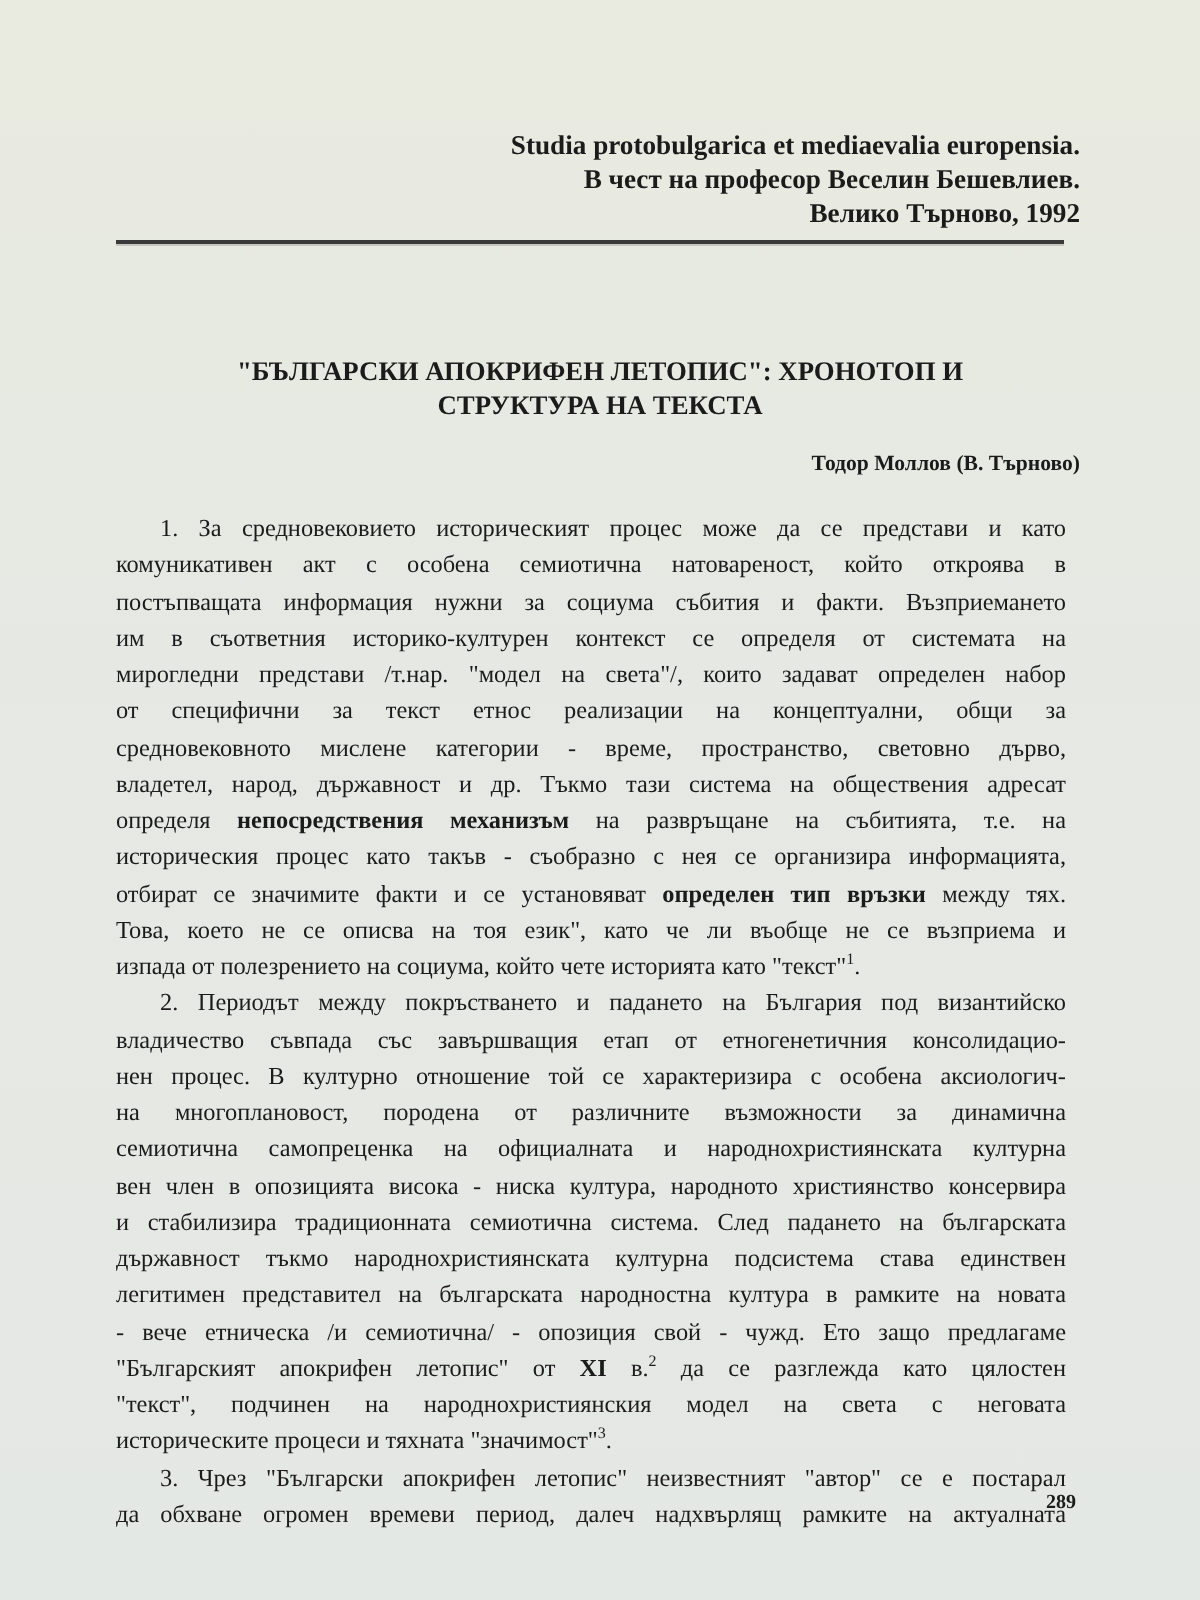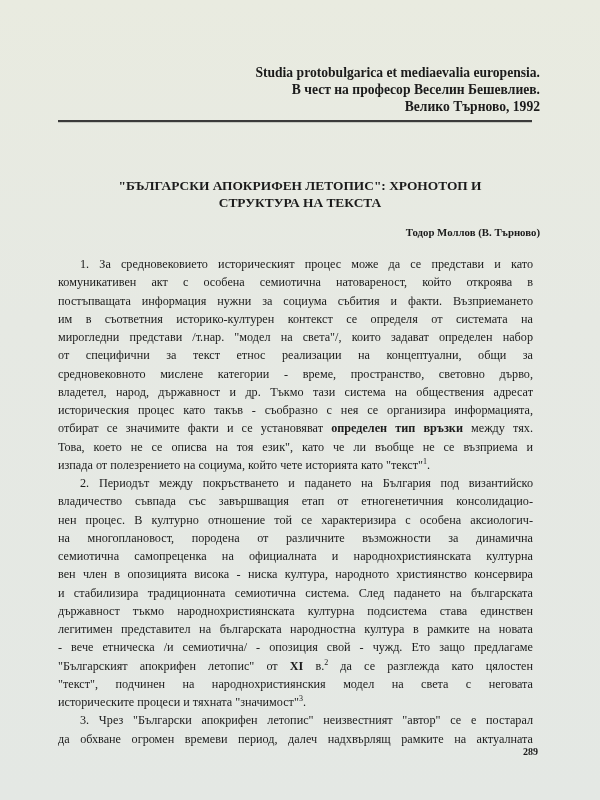--- a/index.html
+++ b/index.html
@@ -71,20 +71,21 @@
   <div class="body-text" id="body-text">
       <div>
         <span class="line indent">1. За средновековието историческият процес може да се представи и като</span>
         <span class="line">комуникативен акт с особена семиотична натовареност, който откроява в</span>
         <span class="line">постъпващата информация нужни за социума събития и факти. Възприемането</span>
         <span class="line">им в съответния историко-културен контекст се определя от системата на</span>
         <span class="line">мирогледни представи /т.нар. "модел на света"/, които задават определен набор</span>
         <span class="line">от специфични за текст етнос реализации на концептуални, общи за</span>
         <span class="line">средновековното мислене категории - време, пространство, световно дърво,</span>
         <span class="line">владетел, народ, държавност и др. Тъкмо тази система на обществения адресат</span>
+        <span class="line">определя <span class="b">непосредствения механизъм</span> на развръщане на събитията, т.е. на</span>
         <span class="line">историческия процес като такъв - съобразно с нея се организира информацията,</span>
         <span class="line">отбират се значимите факти и се установяват <span class="b">определен тип връзки</span> между тях.</span>
         <span class="line">Това, което не се описва на тоя език", като че ли въобще не се възприема и</span>
         <span class="line last">изпада от полезрението на социума, който чете историята като "текст"<sup>1</sup>.</span>
       </div>
       <div>
         <span class="line indent">2. Периодът между покръстването и падането на България под византийско</span>
         <span class="line">владичество съвпада със завършващия етап от етногенетичния консолидацио-</span>
         <span class="line">нен процес. В културно отношение той се характеризира с особена аксиологич-</span>
         <span class="line">на многоплановост, породена от различните възможности за динамична</span>

